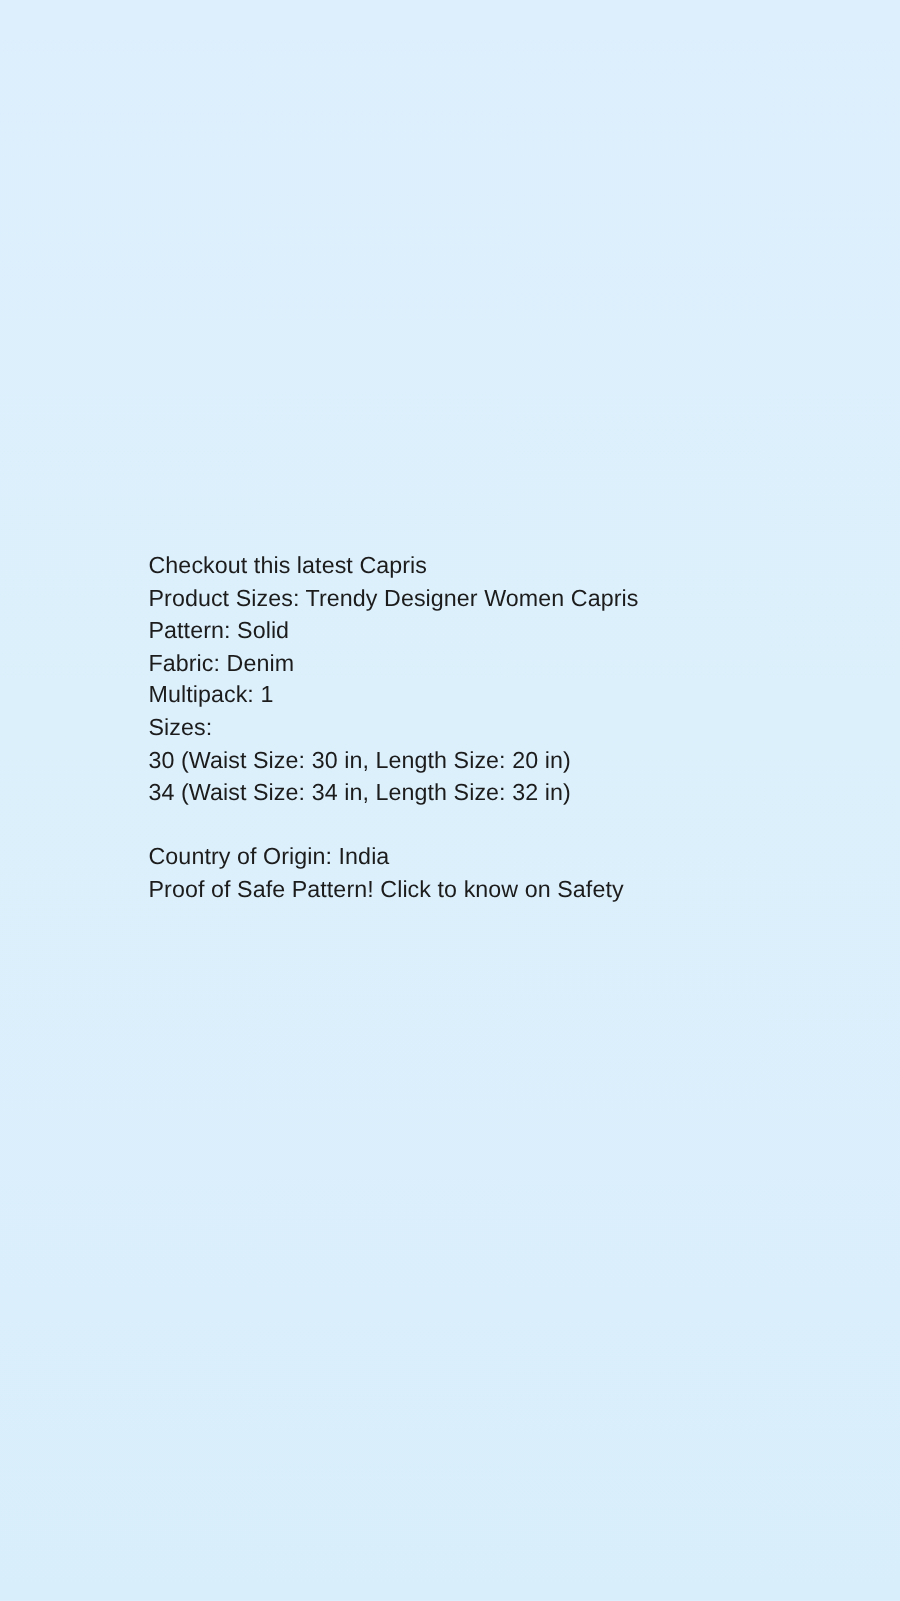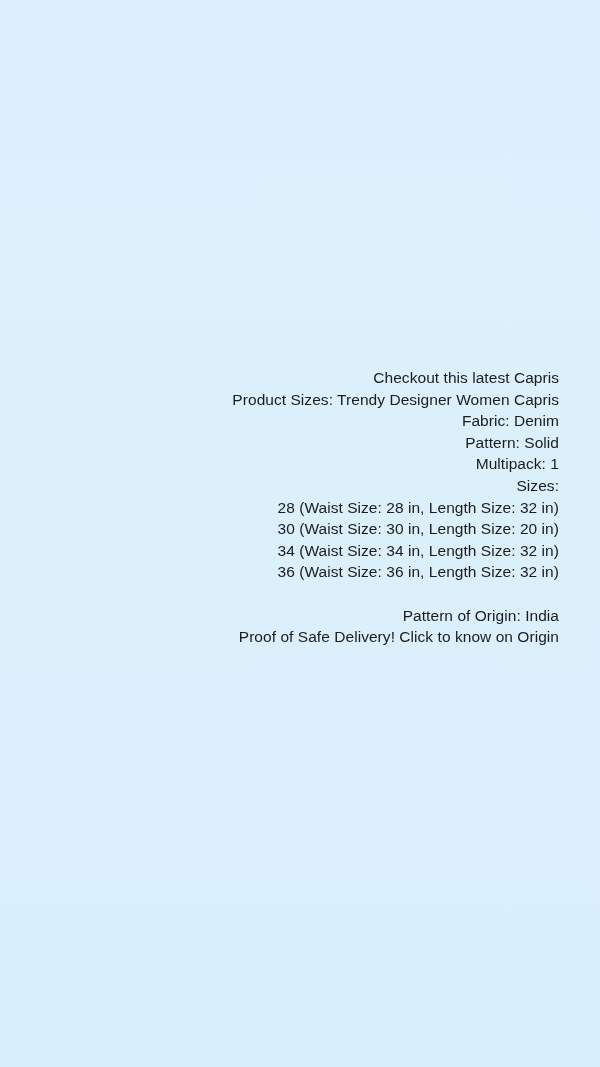--- a/index.html
+++ b/index.html
@@ -25,41 +25,38 @@
     left: 99px;
     top: 367px;
     width: 460px;
   }
   .line {
     font-size: 15.5px;
     line-height: 21.6px;
     color: #1c1c1c;
     white-space: pre-wrap;
     letter-spacing: 0.05px;
-    text-align: right;
   }
   .line.blank {
     height: 21.6px;
   }
   .line.url {
     white-space: normal;
   }
 </style>
 </head>
 <body>
 
 <div class="page">
   <div class="content">
     <div class="line">Checkout this latest Capris</div>
     <div class="line">Product Sizes: Trendy Designer Women Capris</div>
+    <div class="line">Pattern: Solid</div>
     <div class="line">Fabric: Denim</div>
-    <div class="line">Pattern: Solid</div>
     <div class="line">Multipack: 1</div>
     <div class="line">Sizes:</div>
-    <div class="line">28 (Waist Size: 28 in, Length Size: 32 in)</div>
     <div class="line">30 (Waist Size: 30 in, Length Size: 20 in)</div>
     <div class="line">34 (Waist Size: 34 in, Length Size: 32 in)</div>
-    <div class="line">36 (Waist Size: 36 in, Length Size: 32 in)</div>
     <div class="line blank"></div>
-    <div class="line">Pattern of Origin: India</div>
-    <div class="line">Proof of Safe Delivery! Click to know on Origin</div>
+    <div class="line">Country of Origin: India</div>
+    <div class="line">Proof of Safe Pattern! Click to know on Safety</div>
   </div>
 </div>
 
 </body></html>

